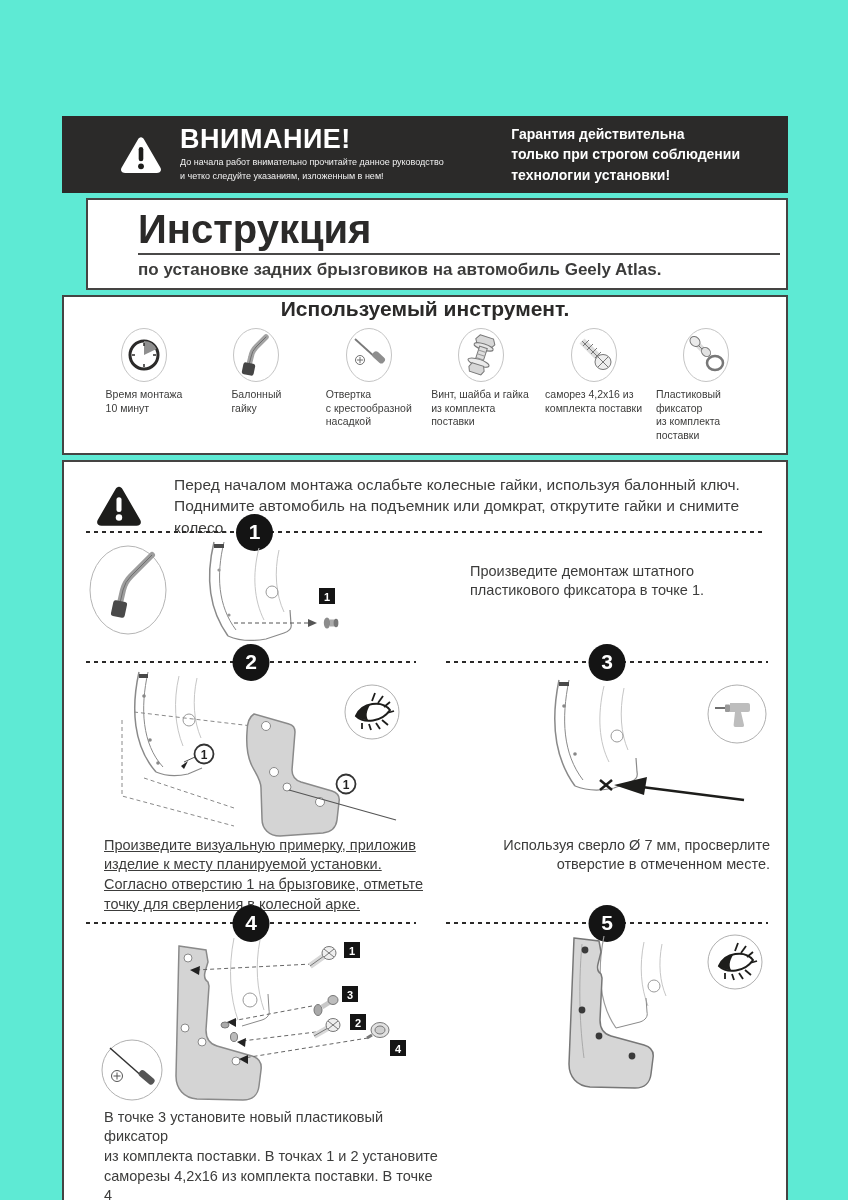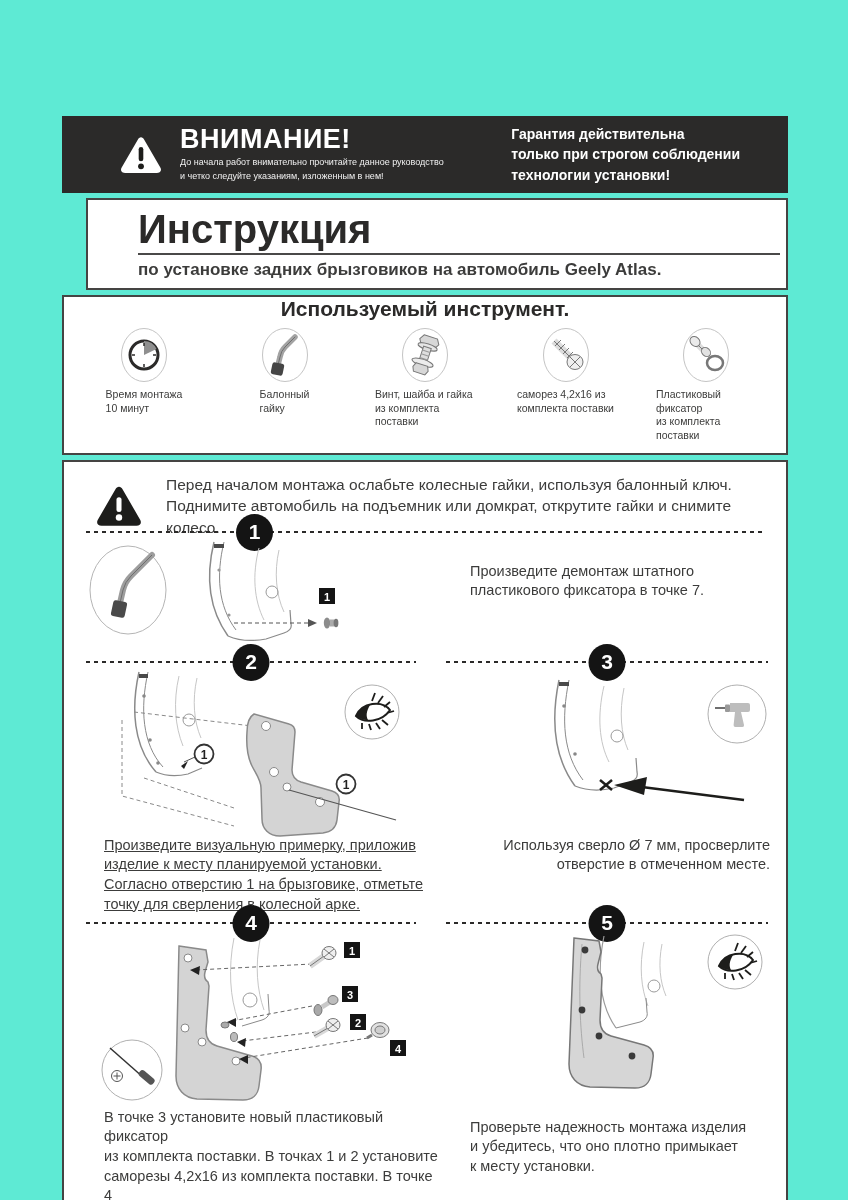--- a/index.html
+++ b/index.html
@@ -28,21 +28,21 @@
 
   
   .tools-box{padding:0 8px 10px;}
   .tools-title{text-align:center;font-size:21px;font-weight:bold;color:#2b2a29;margin:0 0 6px;}
   .tools-row{display:flex;justify-content:space-between;padding:0 22px;}
   .tool{width:100px;display:flex;flex-direction:column;align-items:center;font-size:10.5px;line-height:1.3;}
   .tool-icon{width:48px;height:56px;margin-bottom:5px;}
 
   
   .steps-box{position:relative;height:789px;margin-top:5px;}
-  .pre-warning{position:absolute;top:12px;left:32px;display:flex;align-items:center;gap:24px;}
+  .pre-warning{position:absolute;top:12px;left:32px;display:flex;align-items:center;gap:32px;}
   .pre-warning .tri{width:46px;height:42px;flex:0 0 auto;}
   .pre-warning .wtext{font-size:15.5px;line-height:1.4;}
 
   .dash{position:absolute;height:2px;background:repeating-linear-gradient(90deg,#2b2a29 0 4px,transparent 4px 8px);}
   .badge{position:absolute;width:37px;height:37px;border-radius:50%;background:#141414;color:#fff;
          font-size:21px;font-weight:bold;display:flex;align-items:center;justify-content:center;}
   .divider{position:absolute;height:37px;}
   .divider .dash{left:0;right:0;top:17px;}
   .divider .badge{top:0;left:50%;transform:translateX(-50%);}
 
@@ -100,20 +100,33 @@
           <svg class="tool-icon" viewBox="0 0 48 56">
             <ellipse cx="24" cy="28" rx="22.5" ry="26.5" fill="#fff" stroke="#c4c4c4"></ellipse>
             <path d="M34 10 L24 20 Q20 24 19 30 L17 38" fill="none" stroke="#a3a3a3" stroke-width="5.5" stroke-linecap="round"></path>
             <path d="M34 10 L24 20 Q20 24 19 30 L17 38" fill="none" stroke="#6f6f6f" stroke-width="1" stroke-linecap="round"></path>
             <rect x="10.5" y="36" width="12" height="12" rx="2.5" fill="#454545" transform="rotate(12 16.5 42)"></rect>
           </svg>
           <div class="pre">Балонный
 гайку</div>
         </div>
 
+        <div class="tool">
+          <svg class="tool-icon" viewBox="0 0 48 56">
+            <ellipse cx="24" cy="28" rx="22.5" ry="26.5" fill="#fff" stroke="#c4c4c4"></ellipse>
+            <line x1="10" y1="12" x2="31" y2="31" stroke="#7a7a7a" stroke-width="1.8"></line>
+            <rect x="27" y="27" width="14" height="7" rx="3" fill="#8e8e8e" transform="rotate(42 34 30)"></rect>
+            <circle cx="15" cy="33" r="4.5" fill="#fff" stroke="#6f6f6f"></circle>
+            <line x1="15" y1="30" x2="15" y2="36" stroke="#6f6f6f"></line>
+            <line x1="12" y1="33" x2="18" y2="33" stroke="#6f6f6f"></line>
+          </svg>
+          <div class="pre">Отвертка
+с крестообразной
+насадкой</div>
+        </div>
 
         <div class="tool">
           <svg class="tool-icon" viewBox="0 0 48 56">
             <ellipse cx="24" cy="28" rx="22.5" ry="26.5" fill="#fff" stroke="#c4c4c4"></ellipse>
             <g transform="rotate(18 24 28)">
               <polygon points="17,9 31,9 34,14 31,19 17,19 14,14" fill="#d7d7d7" stroke="#777"></polygon>
               <ellipse cx="24" cy="19.5" rx="10" ry="3" fill="#e6e6e6" stroke="#777"></ellipse>
               <rect x="20" y="20" width="8" height="15" fill="#dedede" stroke="#777"></rect>
               <line x1="20" y1="24" x2="28" y2="24" stroke="#999"></line>
               <line x1="20" y1="28" x2="28" y2="28" stroke="#999"></line>
@@ -193,21 +206,21 @@
         <line x1="148" y1="83" x2="222" y2="83" stroke="#555" stroke-width="1.2" stroke-dasharray="4 3"></line>
         <polygon points="222,79 231,83 222,87" fill="#555"></polygon>
         <ellipse cx="241" cy="83" rx="3.2" ry="5.5" fill="#8c8c8c"></ellipse>
         <rect x="244" y="79.5" width="4" height="7" fill="#aaa"></rect>
         <ellipse cx="250" cy="83" rx="2.4" ry="4.2" fill="#777"></ellipse>
         <rect x="233" y="48" width="16" height="16" fill="#141414"></rect>
         <text x="241" y="60.5" fill="#fff" font-size="11" font-weight="bold" text-anchor="middle">1</text>
       </svg>
 
       <div class="txt pre" style="top:100px;left:406px;width:300px;">Произведите демонтаж штатного
-пластикового фиксатора в точке 7.</div>
+пластикового фиксатора в точке 1.</div>
 
       <div class="divider" style="top:182px;left:22px;width:330px;">
         <div class="dash"></div>
         <div class="badge">2</div>
       </div>
       <div class="divider" style="top:182px;left:382px;width:322px;">
         <div class="dash"></div>
         <div class="badge">3</div>
       </div>
 
@@ -379,19 +392,16 @@
           <line x1="287" y1="25" x2="292" y2="18" stroke="#1d1d1b" stroke-width="1.8"></line>
           <line x1="293" y1="29" x2="299" y2="24" stroke="#1d1d1b" stroke-width="1.8"></line>
           <line x1="296" y1="35" x2="303" y2="33" stroke="#1d1d1b" stroke-width="1.8"></line>
           <line x1="291" y1="42" x2="297" y2="47" stroke="#1d1d1b" stroke-width="1.8"></line>
           <line x1="285" y1="45" x2="289" y2="51" stroke="#1d1d1b" stroke-width="1.8"></line>
           <line x1="278" y1="46" x2="280" y2="52" stroke="#1d1d1b" stroke-width="1.8"></line>
           <line x1="271" y1="45" x2="271" y2="51" stroke="#1d1d1b" stroke-width="1.8"></line>
         </g>
       </svg>
 
-      <div class="txt pre" style="top:656px;left:406px;width:300px;">Проверьте надежность монтажа изделия
-и убедитесь, что оно плотно примыкает
-к месту установки.</div>
 
     </div>
   </div>
 </div>
 
 </body></html>

